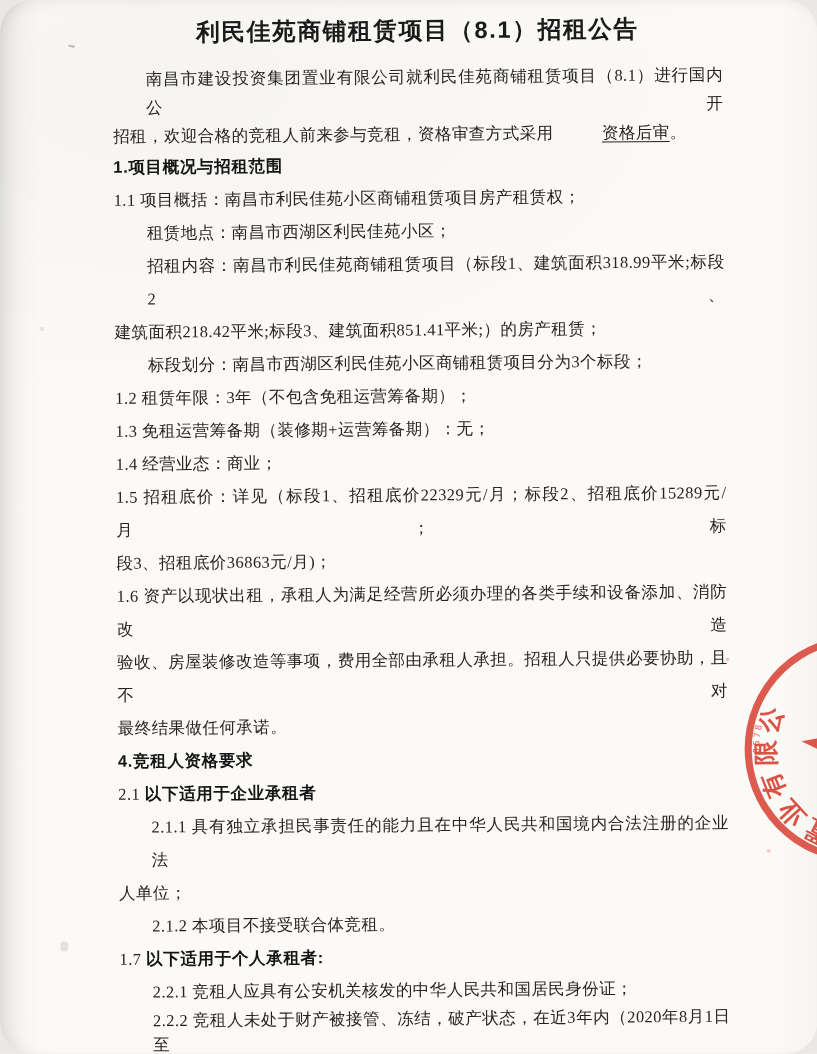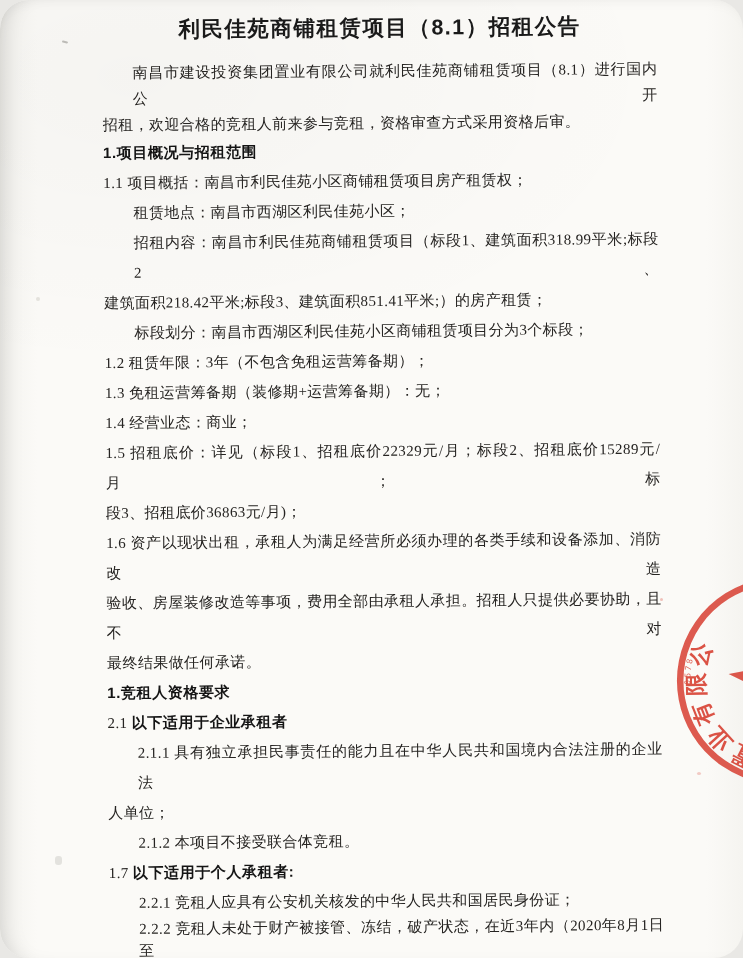--- a/index.html
+++ b/index.html
@@ -43,21 +43,21 @@
     white-space:normal;
   }
   .line.fill{text-align:justify;text-align-last:justify;}
   .line.tight{line-height:22px;}
   .ind2{padding-left:30px;}
   [data-block="intro"] .line{line-height:26px;}
   .b{
     font-family:"Liberation Sans","DejaVu Sans",sans-serif;
     font-weight:700;color:#141414;letter-spacing:.6px;
   }
-  .u{text-underline-offset:3px;text-decoration-thickness:1px;}
+  .u{text-decoration:underline;text-underline-offset:3px;text-decoration-thickness:1px;margin-left:44px;}
   
   .seal{
     position:absolute;left:648px;top:554px;width:260px;height:260px;
     transform:rotate(-10deg);
     opacity:.92;
     mix-blend-mode:multiply;
   }
   .seal-ring{fill:none;stroke:var(--seal-color,#d63a2c);stroke-width:6.5;opacity:.9;}
   .seal-star{fill:var(--seal-color,#d63a2c);opacity:.92;}
   .seal-company{
@@ -110,21 +110,21 @@
         <div data-block="clause-1-5">
           <div class="line fill"><span>1.5 招租底价：详见（标段1、招租底价22329元/月；标段2、招租底价15289元/月；标</span></div>
           <div class="line"><span>段3、招租底价36863元/月)；</span></div>
         </div>
         <div data-block="clause-1-6">
           <div class="line fill"><span>1.6 资产以现状出租，承租人为满足经营所必须办理的各类手续和设备添加、消防改造</span></div>
           <div class="line fill"><span>验收、房屋装修改造等事项，费用全部由承租人承担。招租人只提供必要协助，且不对</span></div>
           <div class="line"><span>最终结果做任何承诺。</span></div>
         </div>
         <div data-block="heading-2">
-          <div class="line"><span class="b">1.竞租人资格要求</span></div>
+          <div class="line"><span class="b">4.竞租人资格要求</span></div>
         </div>
         <div data-block="clause-2-1">
           <div class="line"><span>2.1 </span><span class="b">以下适用于企业承租者</span></div>
         </div>
         <div data-block="clause-2-1-1">
           <div class="line fill ind2"><span>2.1.1 具有独立承担民事责任的能力且在中华人民共和国境内合法注册的企业法</span></div>
           <div class="line"><span>人单位；</span></div>
         </div>
         <div data-block="clause-2-1-2">
           <div class="line ind2"><span>2.1.2 本项目不接受联合体竞租。</span></div>

